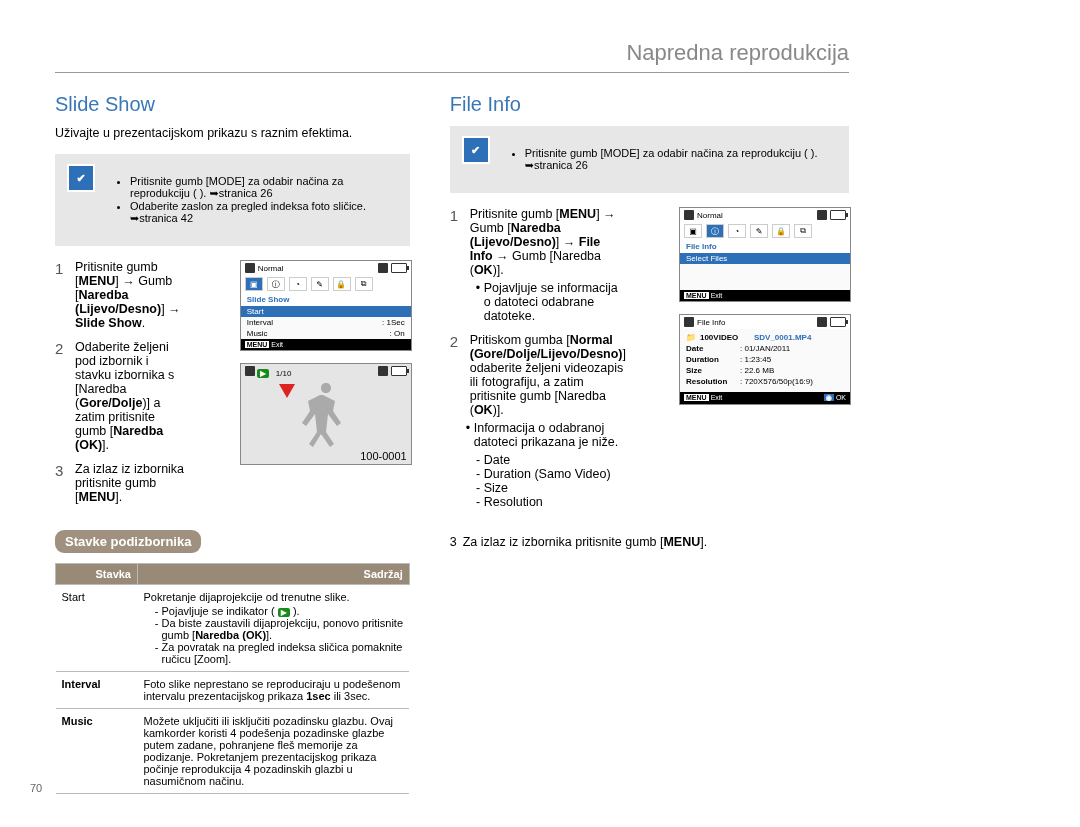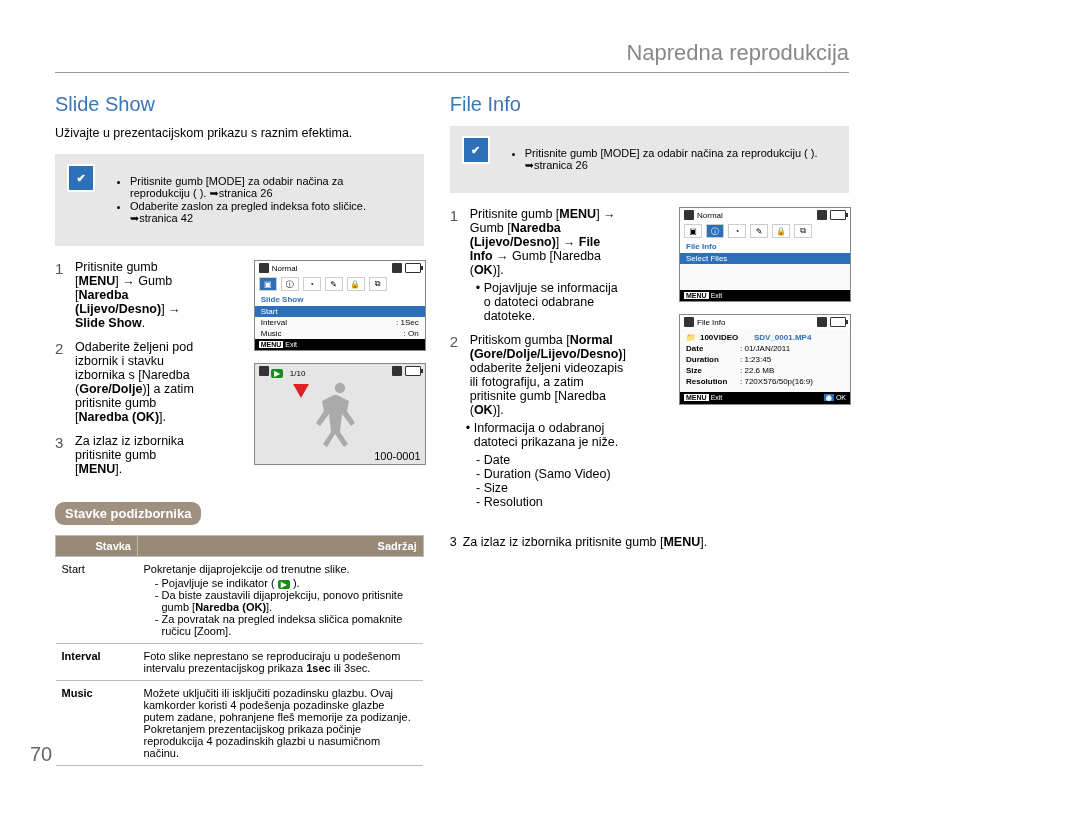--- a/index.html
+++ b/index.html
@@ -19,21 +19,21 @@
   .page-header {
     border-bottom: 1px solid #999;
     padding-bottom: 6px;
     text-align: right;
     font-size: 22px;
     color: #888;
     margin-bottom: 20px;
   }
   .columns {
     display: flex;
-    gap: 26px;
+    gap: 40px;
   }
   .col {
     flex: 1 1 0;
   }
   h2.section-title {
     color: #3a77b7;
     font-size: 20px;
     font-weight: normal;
     margin: 0 0 10px 0;
   }
@@ -202,21 +202,21 @@
   .file-info-body .filerow {
     display:flex; gap:4px; font-size:8px; margin-bottom:2px;
   }
   .file-info-body .filerow .lbl { width:50px; font-weight:bold; }
   .file-info-body .filerow .val { }
   .blue { color:#2e70b8; font-weight:bold; }
   .page-num {
     position: absolute;
     left: 30px;
     bottom: 30px;
-    font-size: 20px;
+    font-size: 11px;
     color: #666;
     text-align: center;
   }
   .page { position:relative; min-height: 790px; }
 </style>
 </head>
 <body>
 
 <div class="page">
 

